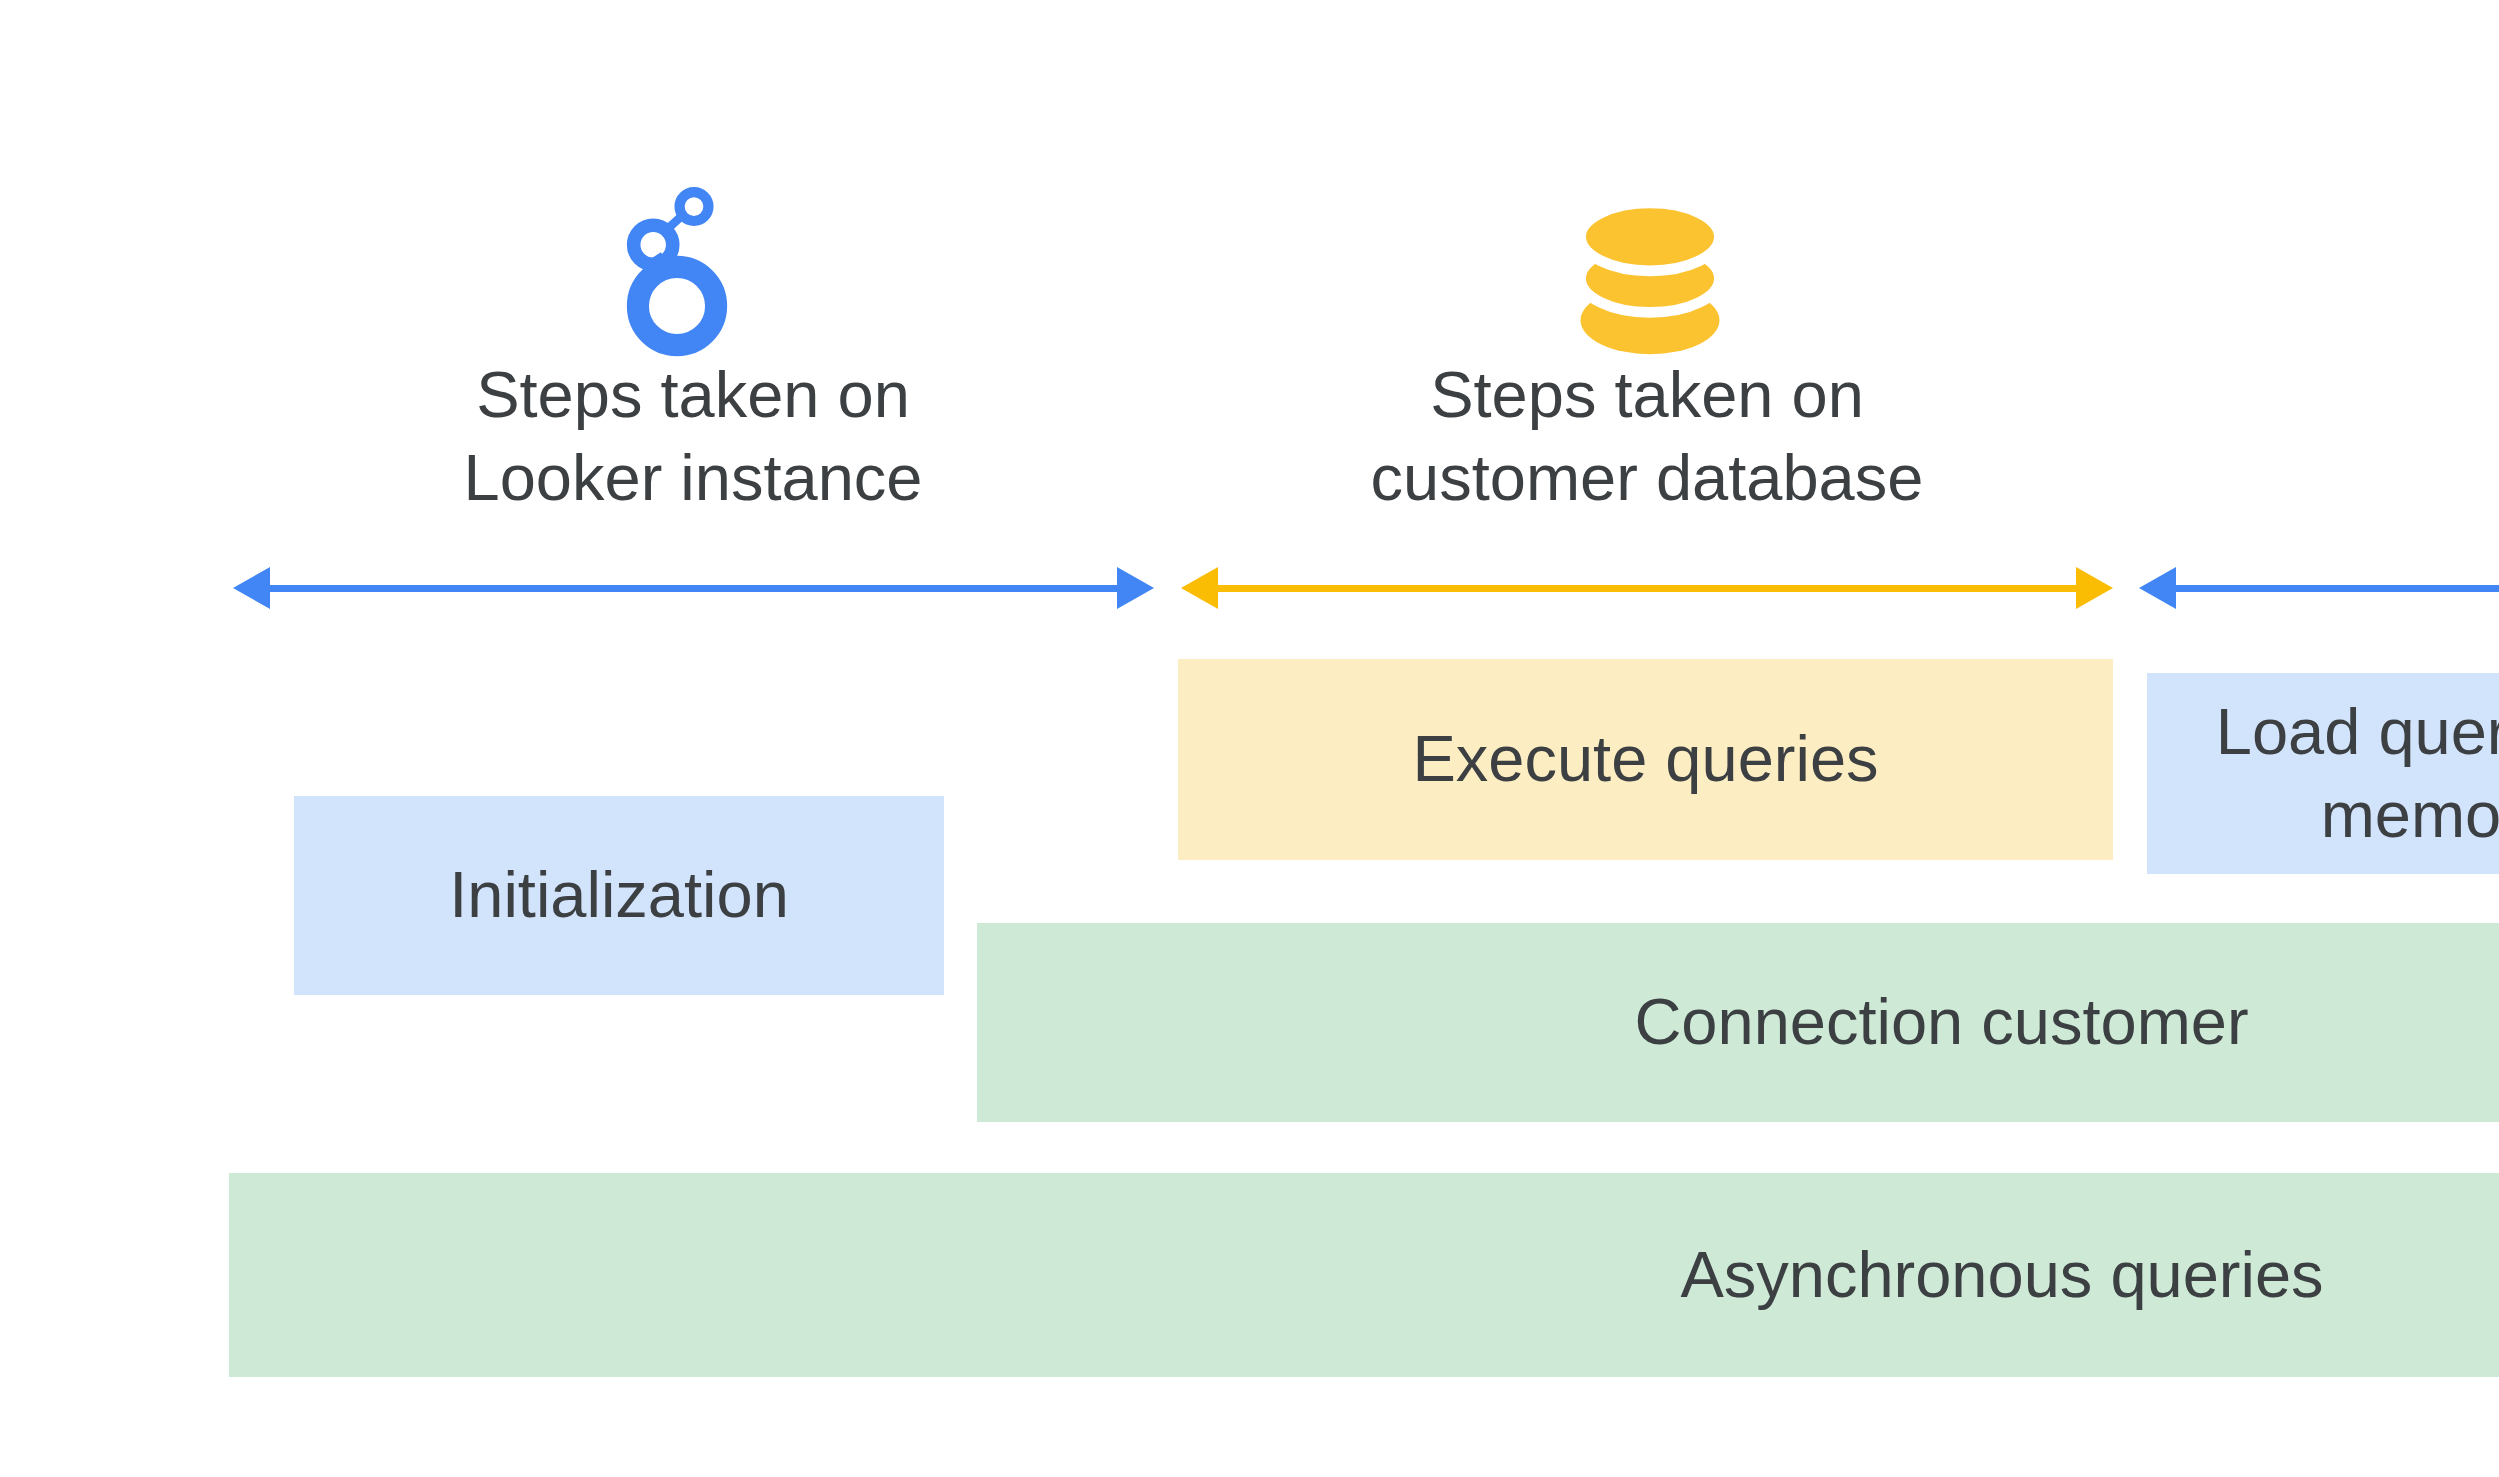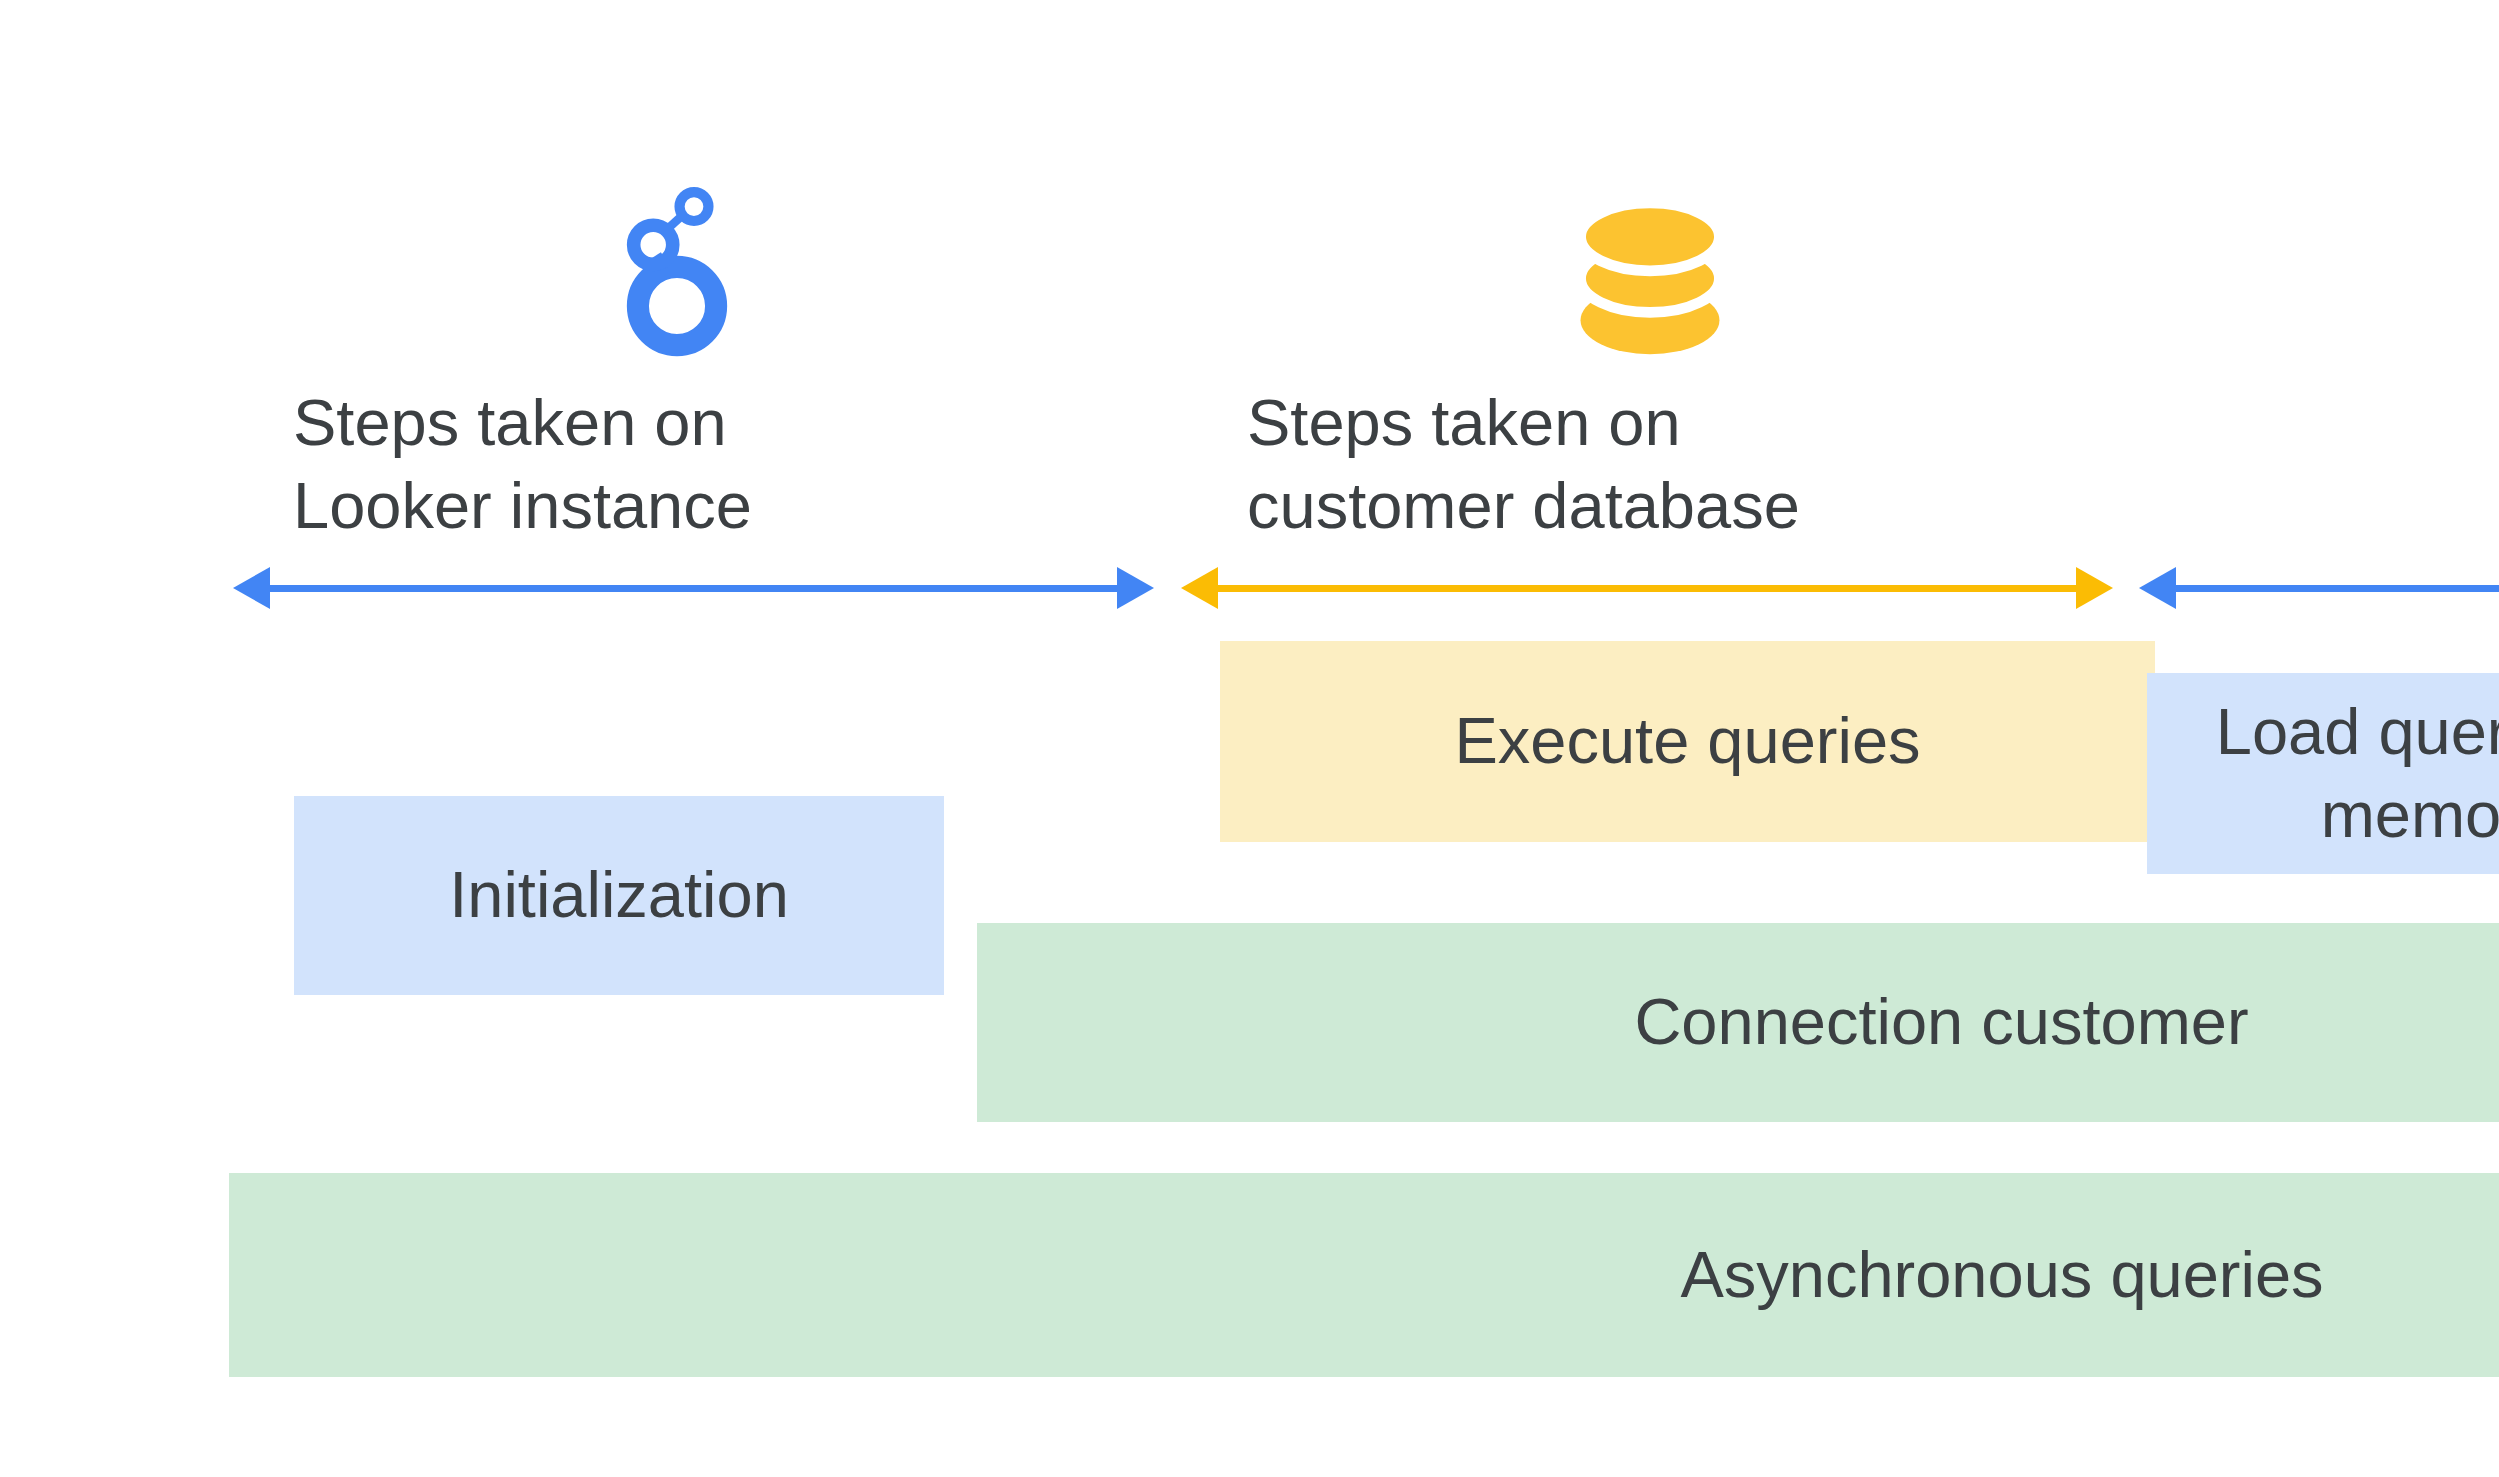--- a/index.html
+++ b/index.html
@@ -10,23 +10,23 @@
     background: #ffffff;
     font-family: "Liberation Sans", sans-serif;
     font-size: 65px;
     line-height: 1.27;
     color: var(--text, #3C4043);
     overflow: hidden;
   }
   .icon-slot { position: absolute; }
   .section-label {
     position: absolute;
-    top: 382px;
+    top: 354px;
     width: 800px;
-    text-align: left;
+    text-align: center;
     white-space: pre-line;
   }
   .arrow { position: absolute; top: 567px; height: 43px; }
   .arrow .shaft {
     position: absolute; left: 31px; right: 31px; top: 18px; height: 7px;
     background: var(--c);
   }
   .arrow .head-l {
     position: absolute; left: 0; top: 0; width: 0; height: 0;
     border-top: 21.5px solid transparent;
@@ -40,21 +40,21 @@
     border-left: 37px solid var(--c);
   }
   .box {
     position: absolute;
     display: flex; align-items: center; justify-content: center;
     text-align: center;
     white-space: pre-line;
     background: var(--bg);
   }
   #box-initialization { left: 294px;  top: 796px; width: 650px; height: 199px; }
-  #box-execute        { left: 1178px; top: 641px; width: 935px; height: 201px; margin-left: 42px; }
+  #box-execute        { left: 1178px; top: 659px; width: 935px; height: 201px; }
   #box-load           { left: 2147px; top: 673px; width: 582px; height: 201px; }
   #box-connection     { left: 977px; top: 923px; width: 1929px; height: 199px; }
   #box-async          { left: 229px;  top: 1173px; width: 3546px; height: 204px; }
 </style>
 </head>
 <body>
 
 <div id="stage" style="--text: #3C4043;">
 
   <div class="icon-slot" style="left: 626px; top: 187px; --c: #4285F4;">

